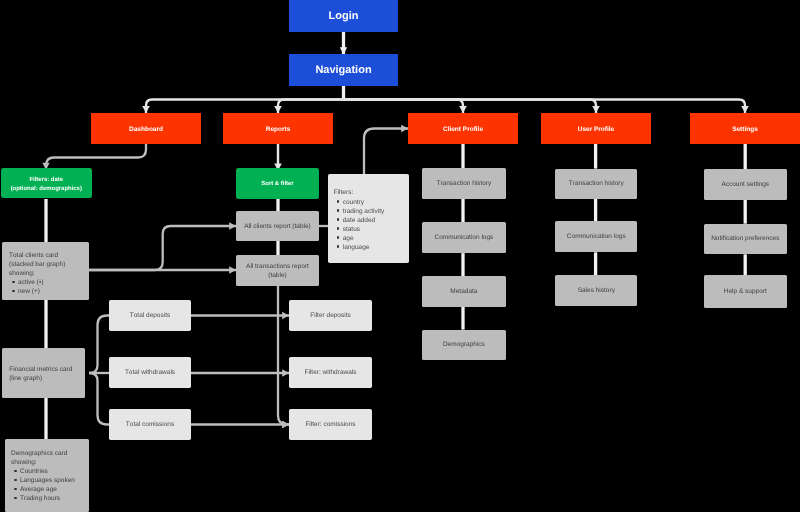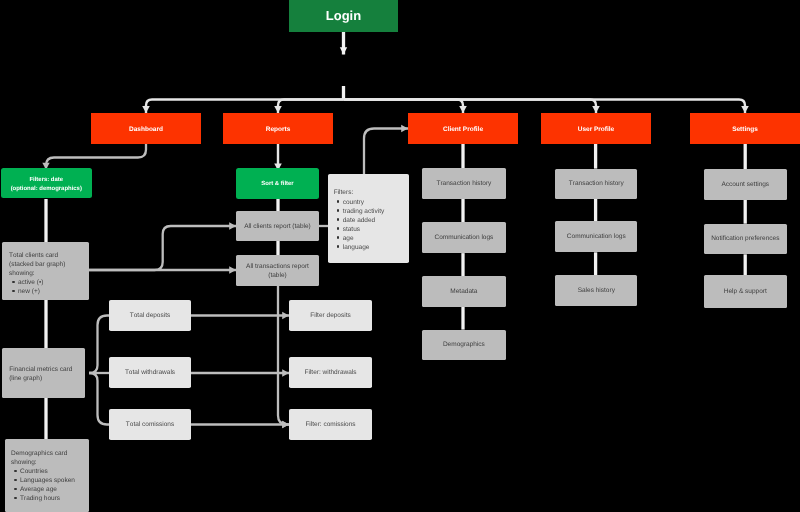--- a/index.html
+++ b/index.html
@@ -1,21 +1,21 @@
 <!DOCTYPE html>
 <html><head>
 <meta charset="utf-8">
 <style>
   html,body{margin:0;padding:0;background:#000;}
   #stage{position:relative;width:800px;height:512px;background:#000;overflow:hidden;
          font-family:"Liberation Sans",sans-serif;-webkit-font-smoothing:antialiased;text-rendering:geometricPrecision;font-kerning:none;}
   #edges{position:absolute;left:0;top:0;width:800px;height:512px;}
   .node{position:absolute;box-sizing:border-box;display:flex;align-items:center;justify-content:center;
         text-align:center;z-index:2;}
-  .n-grey{background:#15803d;color:#fff;font-weight:bold;font-size:13px;letter-spacing:0;padding-bottom:1px;}
+  .n-grey{background:#1d4ed8;color:#fff;font-weight:bold;font-size:11px;letter-spacing:0;padding-bottom:1px;}
   .n-red{background:#fd3300;color:#fff;font-weight:bold;font-size:6.5px;padding-top:1.5px;}
   .n-green{background:#00b052;color:#fff;font-weight:bold;font-size:5.95px;border-radius:2.5px;}
   .n-card{background:#bcbcbc;color:#3d3d3d;font-size:6.5px;border-radius:1.5px;}
   .n-light{background:#e6e6e6;color:#4a4a4a;font-size:6.5px;border-radius:1.8px;}
   .stack{display:flex;flex-direction:column;align-items:center;justify-content:center;line-height:9px;}
   .txtblock{display:block;width:100%;text-align:left;line-height:1.39;}
   .n-textcard{align-items:flex-start;justify-content:flex-start;}
   ul.bl{margin:0;padding:0;list-style:none;}
   ul.bl li{position:relative;padding-left:9px;}
   ul.bl li:before{content:"";position:absolute;left:3.3px;top:50%;margin-top:-1.9px;
@@ -79,20 +79,23 @@
         <path d="M745.2,144 V169" stroke="#f2f2f2" stroke-width="3.3"></path>
         <path d="M745.2,199.8 V223.7" stroke="#f2f2f2" stroke-width="3.3"></path>
         <path d="M745.2,254.3 V275.4" stroke="#f2f2f2" stroke-width="3.3"></path>
       </g>
   </svg>
 
   <div class="node n-grey" style="left:289px;top:0px;width:109px;height:32px;">
     <span>Login</span>
   </div>
 
+  <div class="node n-grey" style="left:289px;top:54px;width:109px;height:32px;">
+    <span>Navigation</span>
+  </div>
 
   <div class="node n-red" style="left:91px;top:113px;width:110px;height:31px;">
     <span>Dashboard</span>
   </div>
   <div class="node n-red" style="left:223px;top:113px;width:110px;height:31px;">
     <span>Reports</span>
   </div>
   <div class="node n-red" style="left:408px;top:113px;width:110px;height:31px;">
     <span>Client Profile</span>
   </div>

